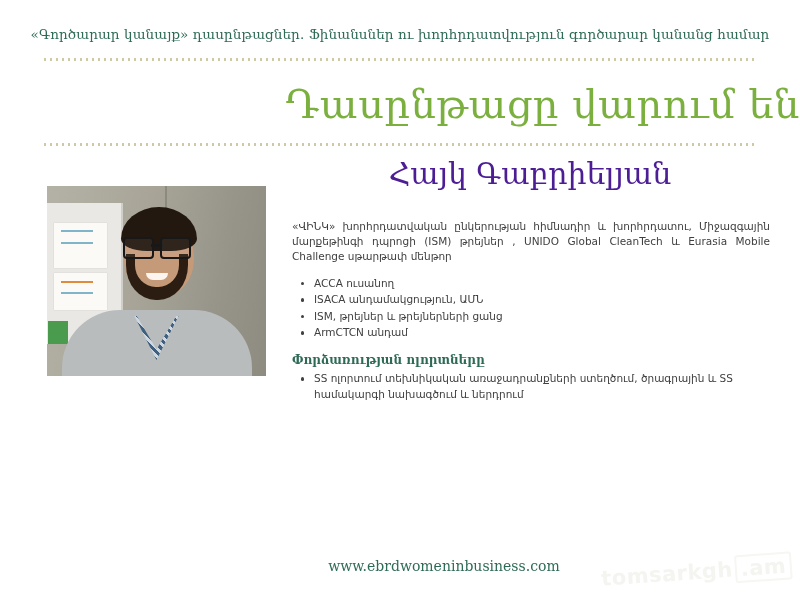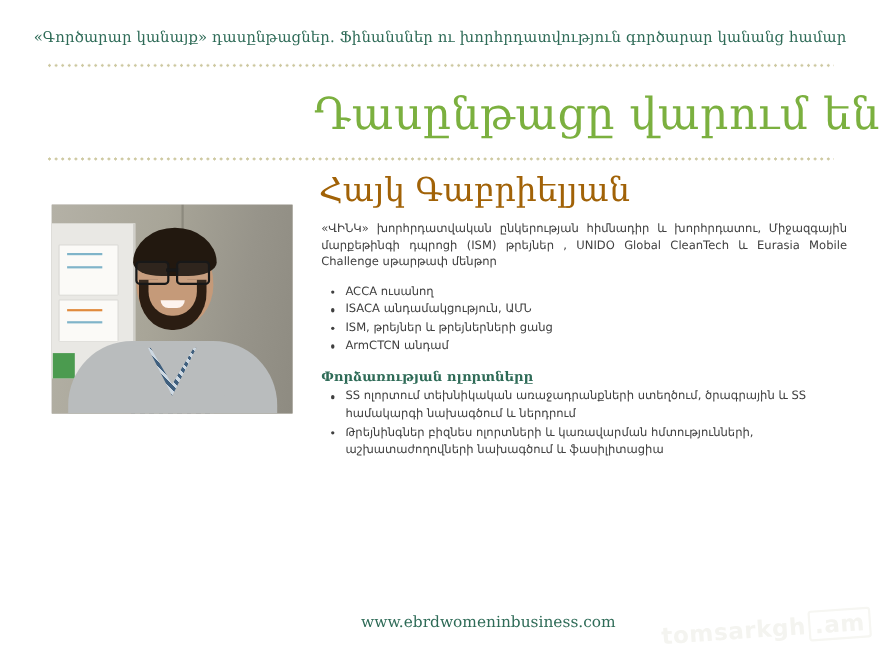--- a/index.html
+++ b/index.html
@@ -64,25 +64,25 @@
     letter-spacing: 0.5px;
     white-space: nowrap;
   }
 
   
   .person-name {
     position: absolute;
     top: 157px;
     left: 290px;
     width: 480px;
-    text-align: left;
+    text-align: center;
     font-family: "DejaVu Serif", "Liberation Serif", serif;
     font-size: 30px;
     line-height: 1.15;
-    color: #a16207;
+    color: #4c1d95;
     white-space: nowrap;
   }
 
   
   .photo-frame {
     position: absolute;
     top: 186px;
     left: 47px;
     width: 219px;
     height: 190px;
@@ -231,21 +231,21 @@
     width: 96px;
     height: 62px;
     margin-left: -48px;
     background: #b9bcbd;
     clip-path: polygon(0 0, 26% 0, 50% 74%, 74% 0, 100% 0, 100% 100%, 0 100%);
   }
 
   
   .bio-column {
     position: absolute;
-    top: 201px;
+    top: 219px;
     left: 292px;
     width: 478px;
     color: #3b3b3b;
   }
   .bio-paragraph {
     font-family: "DejaVu Sans", "Liberation Sans", sans-serif;
     font-size: 10.5px;
     line-height: 1.42;
     color: #404040;
     text-align: justify;
@@ -370,21 +370,20 @@
       <li>ACCA ուսանող</li>
       <li>ISACA անդամակցություն, ԱՄՆ</li>
       <li>ISM, թրեյներ և թրեյներների ցանց</li>
       <li>ArmCTCN անդամ</li>
     </ul>
 
     <h3 class="section-heading">Փորձառության ոլորտները</h3>
 
     <ul class="bullet-list bullets-wide">
       <li>SS ոլորտում  տեխնիկական առաջադրանքների ստեղծում, ծրագրային և SS համակարգի նախագծում և ներդրում</li>
-      <li>Թրեյնինգներ  բիզնես ոլորտների և կառավարման հմտությունների, աշխատաժողովների նախագծում և ֆասիլիտացիա</li>
     </ul>
 
   </div>
 
   <div class="footer-url">www.ebrdwomeninbusiness.com</div>
 
   <div class="watermark">
     <span>tomsarkgh</span><span class="wm-tag">.am</span>
   </div>
 

